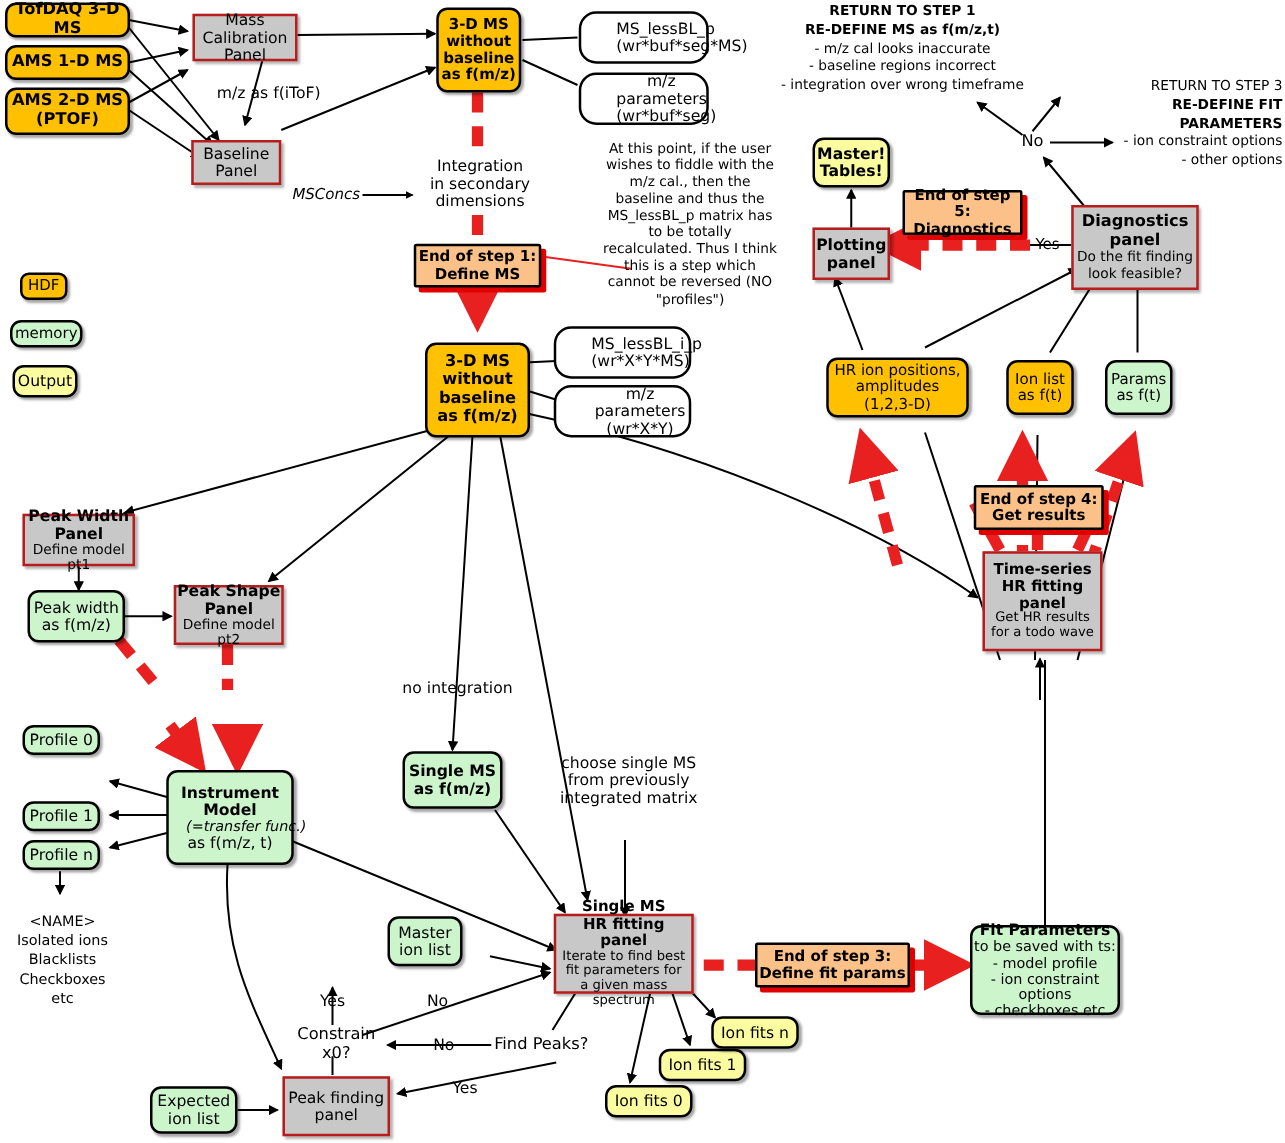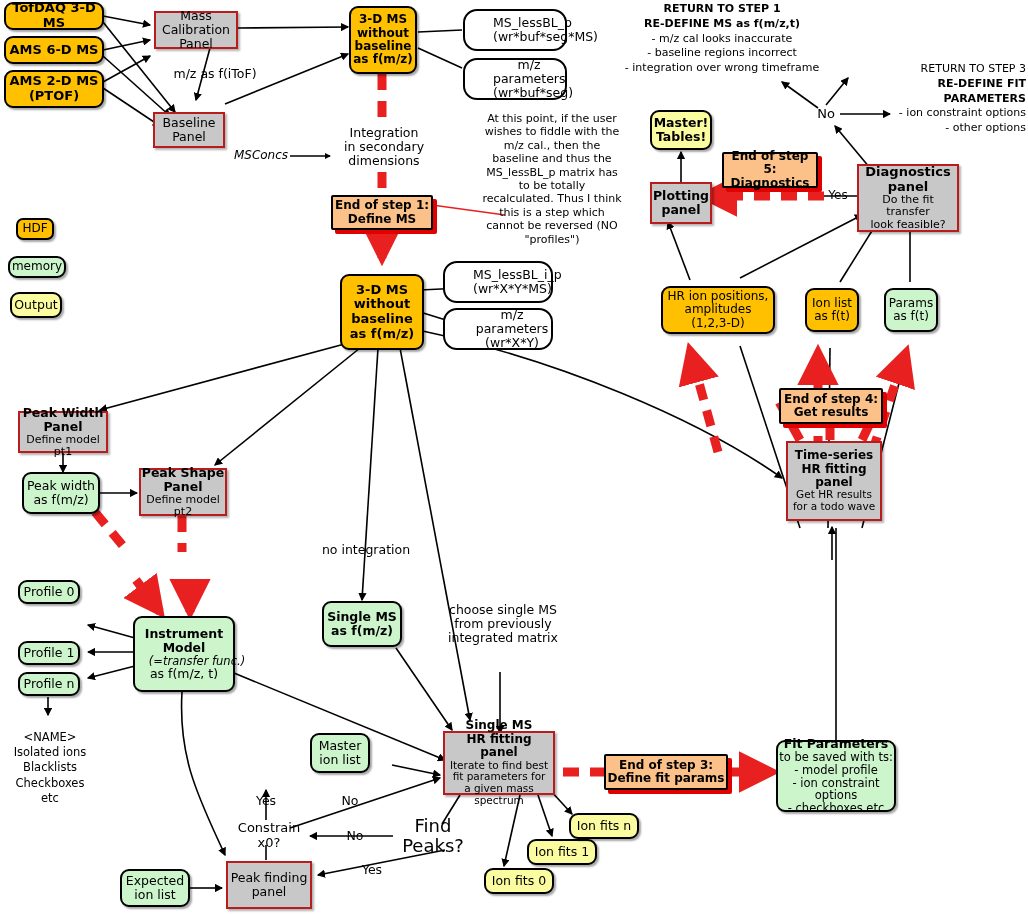--- a/index.html
+++ b/index.html
@@ -234,21 +234,21 @@
       <path d="M 830 440 L 830 402"></path>
       <path d="M 862 440 L 880 402"></path>
     </g>
   </svg>
 
   <div class="node orange" style="left:4px; top:2px; width:100px; height:28px; font-size:13px; font-weight:bold;">
     <div class="nodetext">TofDAQ 3-D MS</div>
   </div>
 
   <div class="node orange" style="left:4px; top:36px; width:100px; height:28px; font-size:13px; font-weight:bold;">
-    <div class="nodetext">AMS 6-D MS</div>
+    <div class="nodetext">AMS 1-D MS</div>
   </div>
 
   <div class="node orange" style="left:4px; top:70px; width:100px; height:38px; font-size:13px; font-weight:bold;">
     <div class="nodetext">AMS 2-D MS</div>
     <div class="nodetext">(PTOF)</div>
   </div>
 
   <div class="node grey" style="left:154px; top:11px; width:84px; height:38px; font-size:12.5px;">
     <div class="nodetext">Mass Calibration</div>
     <div class="nodetext">Panel</div>
@@ -394,21 +394,21 @@
   </div>
   <div class="node plain" style="left:333px; top:793px; width:34px; height:16px; font-size:12.5px;">
     <div class="nodetext">No</div>
   </div>
   <div class="node plain" style="left:226px; top:828px; width:86px; height:16px; font-size:13px;">
     <div class="nodetext">Constrain x0?</div>
   </div>
   <div class="node plain" style="left:340px; top:828px; width:30px; height:16px; font-size:12.5px;">
     <div class="nodetext">No</div>
   </div>
-  <div class="node plain" style="left:393px; top:828px; width:80px; height:16px; font-size:18px;">
+  <div class="node plain" style="left:393px; top:828px; width:80px; height:16px; font-size:13px;">
     <div class="nodetext">Find Peaks?</div>
   </div>
   <div class="node plain" style="left:355px; top:862px; width:34px; height:16px; font-size:12.5px;">
     <div class="nodetext">Yes</div>
   </div>
 
   <div class="node green" style="left:120px; top:869px; width:70px; height:38px; font-size:12.5px;">
     <div class="nodetext">Expected</div>
     <div class="nodetext">ion list</div>
   </div>
@@ -475,21 +475,21 @@
   </div>
 
   <div class="node green" style="left:884px; top:288px; width:54px; height:44px; font-size:12px;">
     <div class="nodetext">Params</div>
     <div class="nodetext">as f(t)</div>
   </div>
 
   <div class="node grey" style="left:857px; top:164px; width:102px; height:68px; font-size:12px;">
     <div class="nodetext" style="font-weight:bold; font-size:13px;">Diagnostics</div>
     <div class="nodetext" style="font-weight:bold; font-size:13px;">panel</div>
-    <div class="nodetext" style="font-size:11px;">Do the fit transfer</div>
+    <div class="nodetext" style="font-size:11px;">Do the fit finding</div>
     <div class="nodetext" style="font-size:11px;">look feasible?</div>
   </div>
 
   <div class="node step" style="left:722px; top:152px; width:96px; height:36px; font-size:12px;">
     <div class="nodetext">End of step 5:</div>
     <div class="nodetext">Diagnostics</div>
   </div>
 
   <div class="node plain" style="left:822px; top:188px; width:32px; height:16px; font-size:12px;">
     <div class="nodetext">Yes</div>

